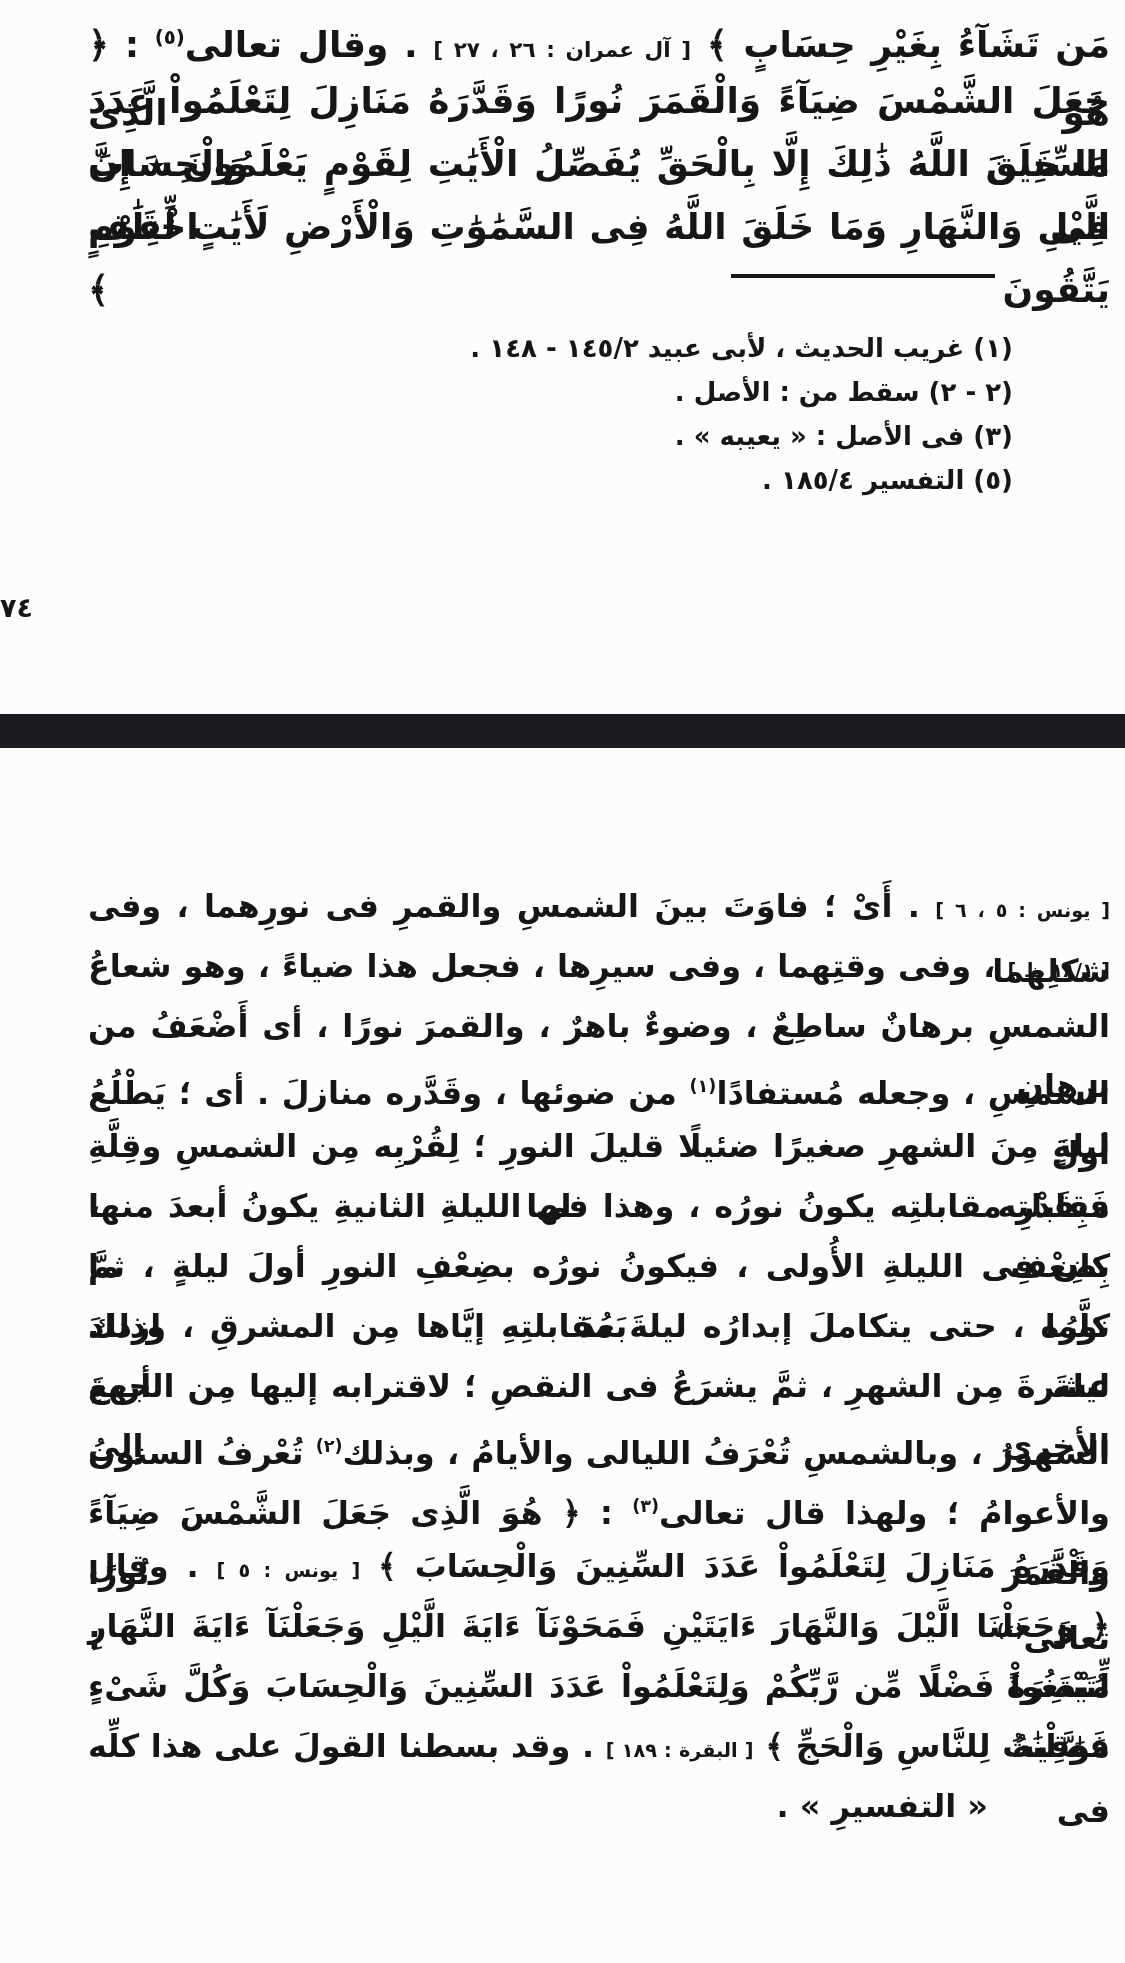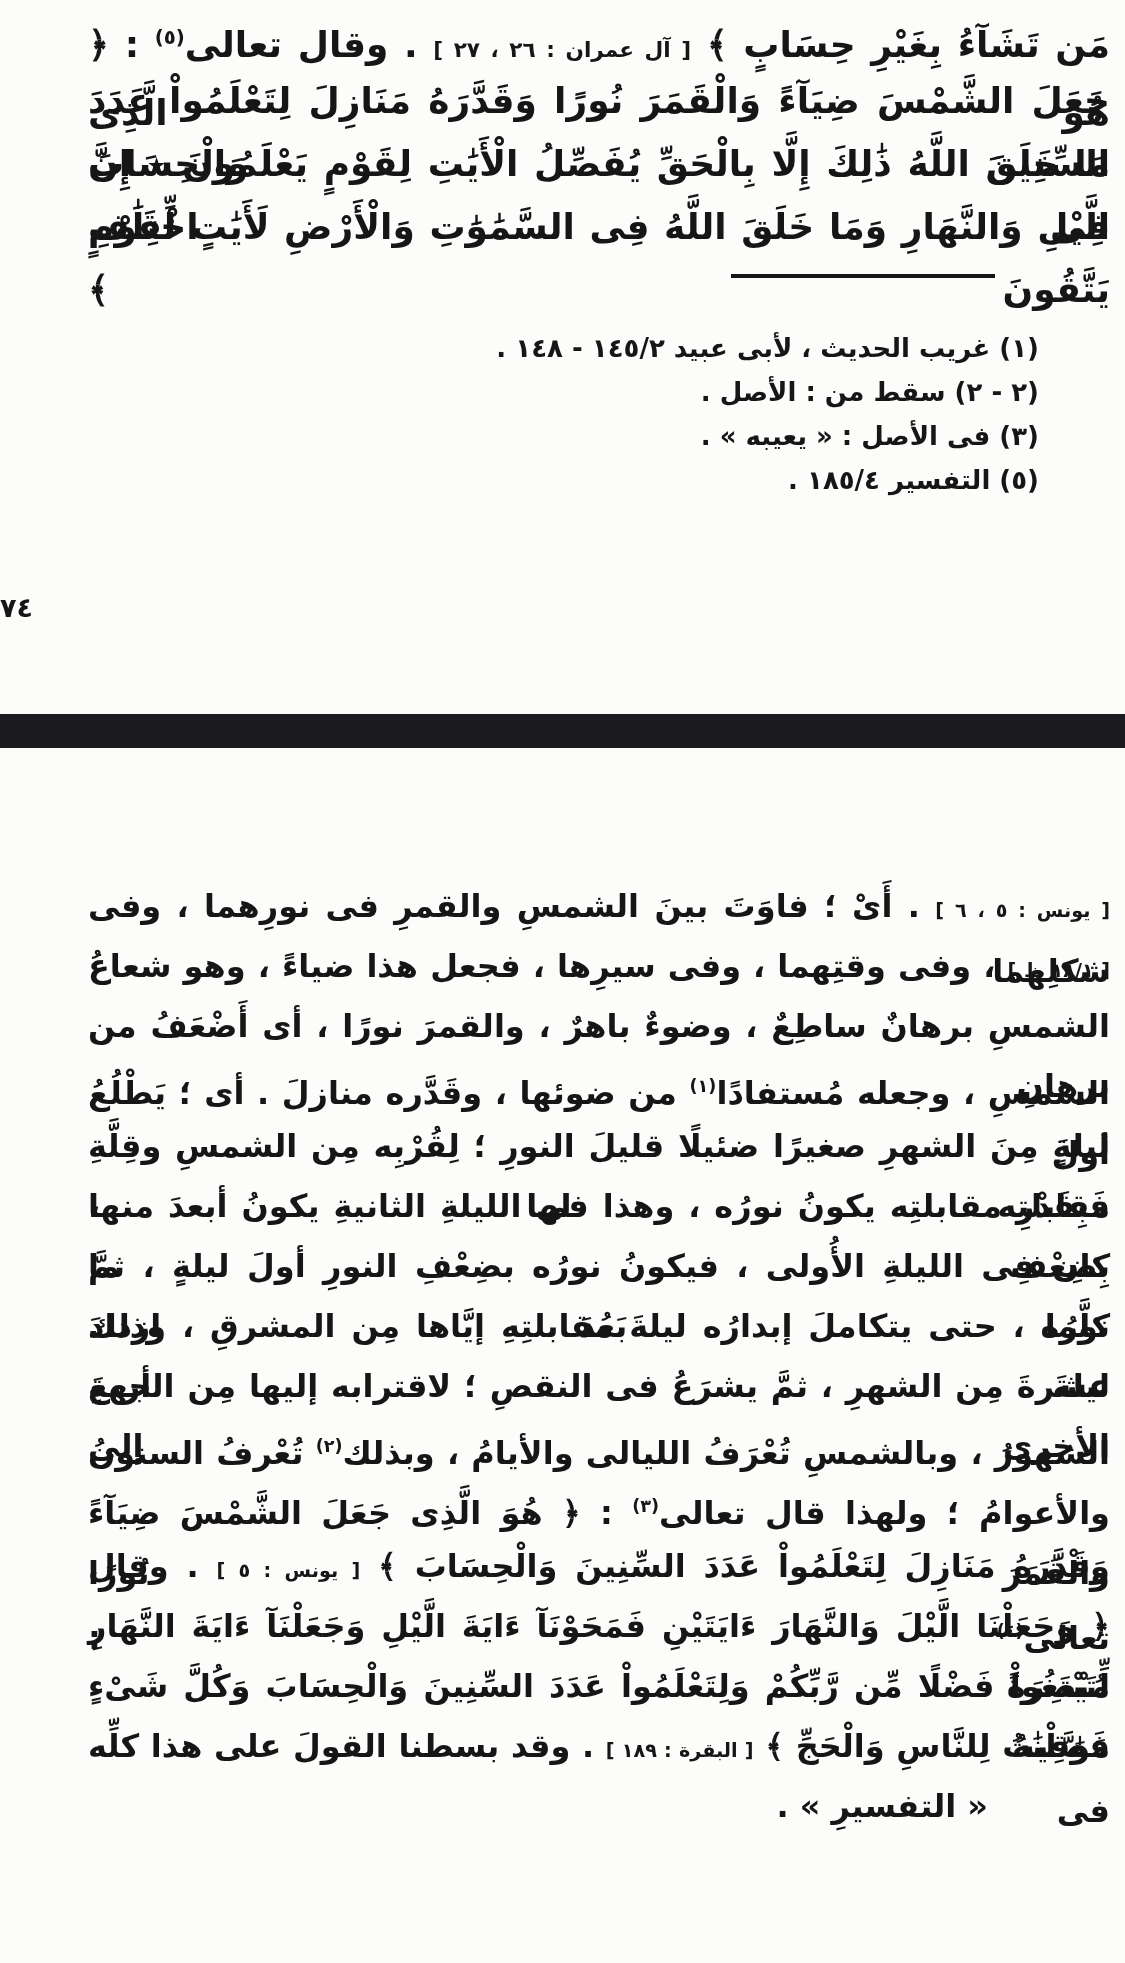--- a/index.html
+++ b/index.html
@@ -28,21 +28,21 @@
     font-size:36px;font-weight:bold;
     text-align:justify;text-align-last:justify;
     white-space:nowrap;white-space:normal;
   }
   .fn-divider{
     position:absolute;top:274px;right:130px;
     width:264px;height:4px;background:var(--ink);
   }
   .footnotes{
     position:absolute;top:326px;right:0;left:0;
-    padding-left:0;padding-right:86px;
+    padding-left:0;padding-right:112px;
     text-align:right;
   }
   .fn-line{
     height:44px;line-height:44px;
     font-size:26px;font-weight:bold;
   }
   .page-number{
     position:absolute;top:592px;left:0;right:28px;
     text-align:left;
     font-size:27px;font-weight:bold;letter-spacing:2px;

